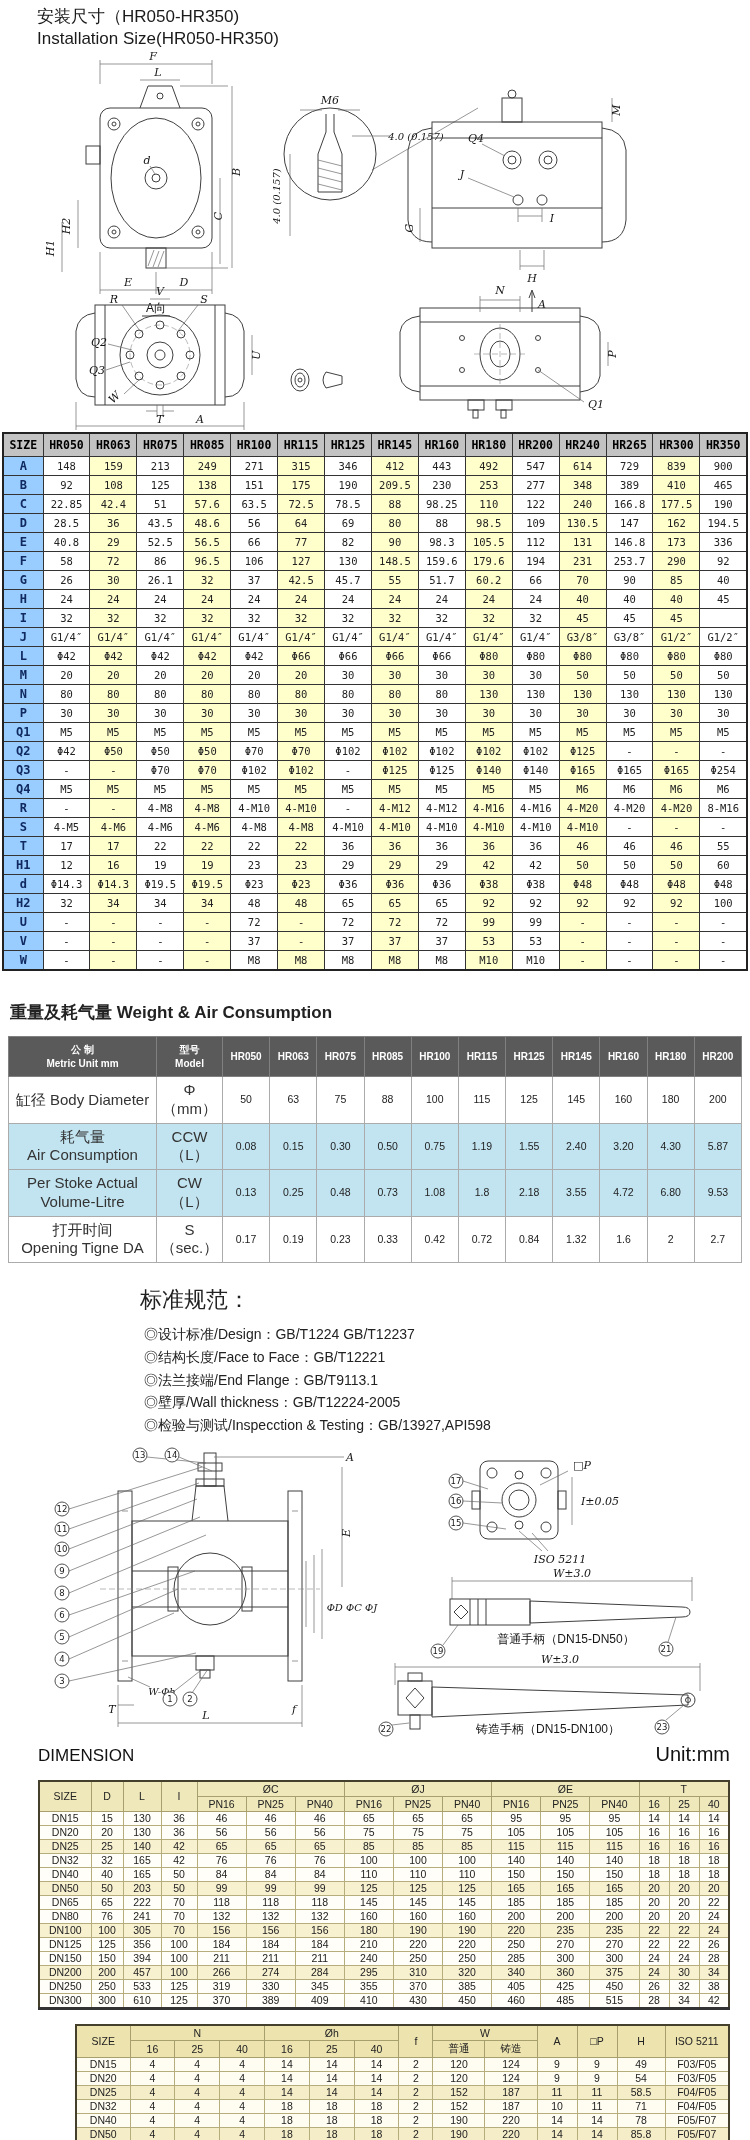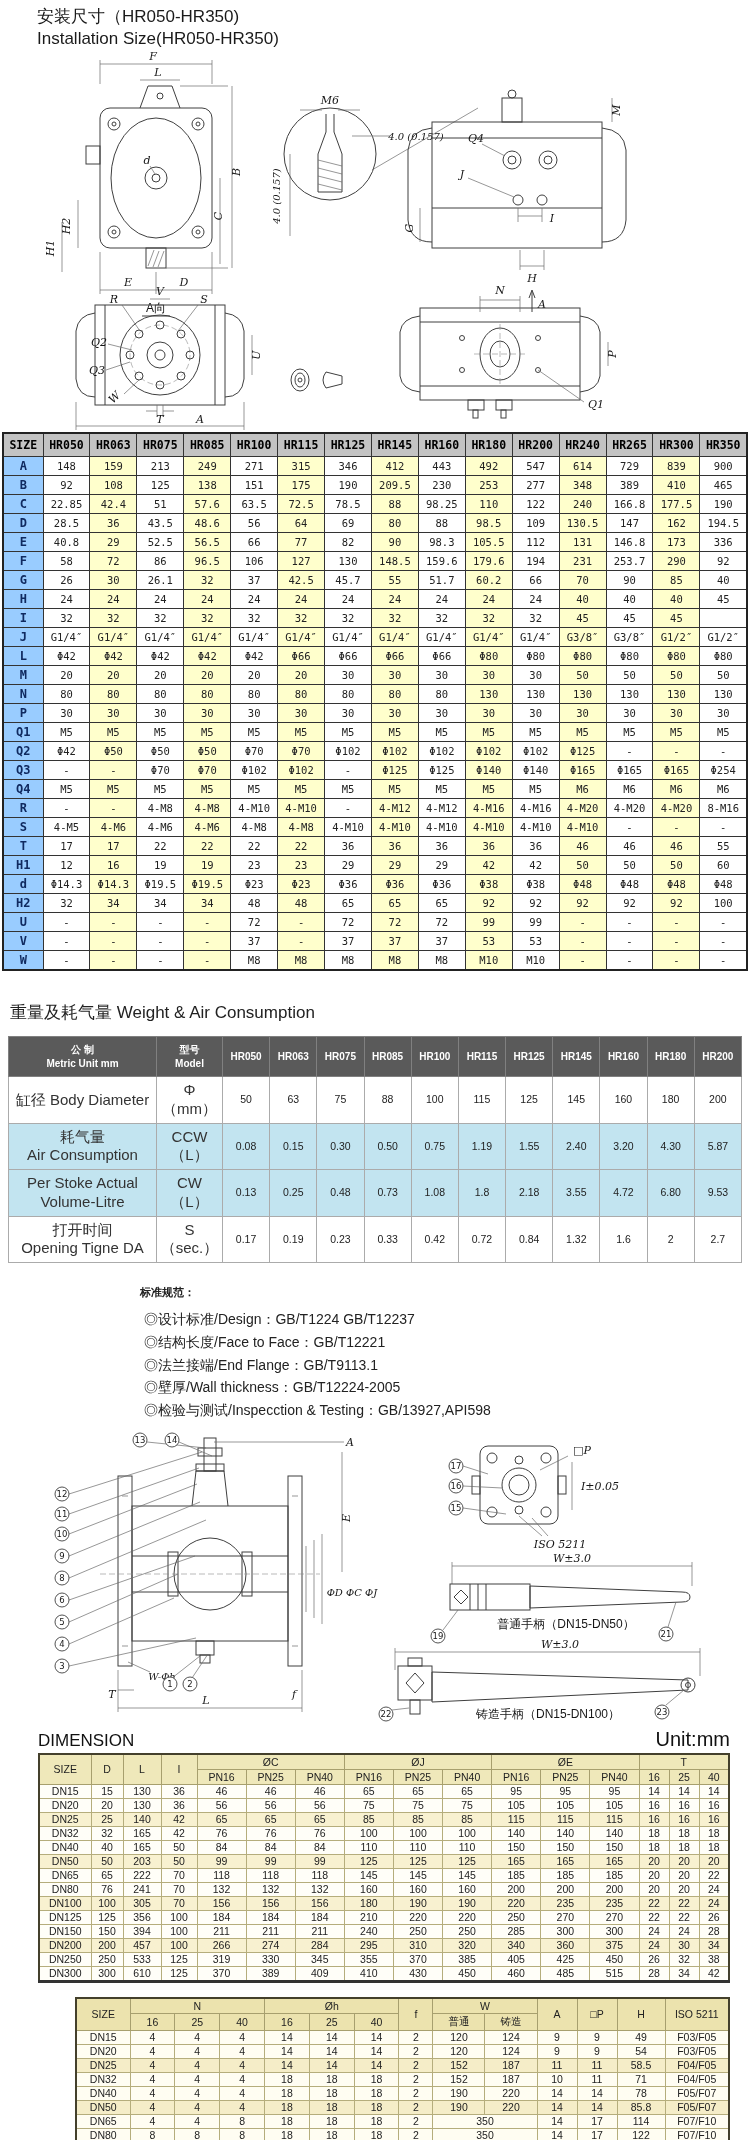--- a/index.html
+++ b/index.html
@@ -7,33 +7,33 @@
 .title-block{padding:6px 0 0 37px;font-size:17px;line-height:1.3;color:#1a1a1a}
 table{border-collapse:collapse;table-layout:fixed}
 th,td{white-space:pre-line;overflow:hidden}
 
 #size-table{width:746px;margin:0 2px;border:2px solid #222;font-family:"DejaVu Sans Mono","Liberation Mono",monospace}
 #size-table th{background:#c3c3c3;border:1px solid #333;font-size:11.5px;padding:4px 0;color:#000}
 #size-table td{border:1px solid #333;font-size:10.5px;text-align:center;padding:1px 0;height:16px;background:#fff;color:#222}
 #size-table td:first-child{background:#99ccff;font-weight:bold;font-size:12px;color:#102a60}
 #size-table td:nth-child(2n+3){background:#ffffcc}
 
-.section-title{margin:30px 0 0 10px;font-size:17px;font-weight:normal;color:#222}
+.section-title{margin:30px 0 0 10px;font-size:17px;font-weight:bold;color:#222}
 #weight-table{width:734px;margin:12px 8px 0}
 #weight-table th{background:#5a5a5a;color:#fff;font-size:10px;border:1px solid #808080;padding:6px 0;line-height:1.35;font-weight:bold}
 #weight-table td{border:1px solid #ababab;font-size:10.5px;text-align:center;padding:4px 0;line-height:1.25;color:#222}
 #weight-table td:first-child,#weight-table td:nth-child(2){font-size:15px;color:#333}
 #weight-table tbody tr:nth-child(2) td,#weight-table tbody tr:nth-child(3) td,#weight-table tbody tr:nth-child(5) td{background:#c2e4f0}
 
 .standards{margin:22px 0 0 140px}
-.std-title{font-size:11px;font-weight:bold;color:#222;margin-bottom:8px}
+.std-title{font-size:22px;font-weight:normal;color:#222;margin-bottom:8px}
 .standards ul{margin:4px;padding:0}
 .standards li{list-style:none;font-size:14px;line-height:1.62;color:#222}
 
-.dim-header{display:flex;justify-content:space-between;align-items:flex-end;width:692px;margin:6px 0 2px 38px}
+.dim-header{display:flex;justify-content:space-between;align-items:flex-end;width:692px;margin:6px 0 14px 38px}
 .dim-title{font-size:17px;color:#111}
 .dim-unit{font-size:20px;color:#111}
 #dimension-table{width:692px;margin-left:38px;border:2px solid #44402c;border-bottom:3px solid #333}
 #dimension-table th{background:#efe8ba;border:1px solid #a79f6e;font-size:10.5px;font-weight:normal;padding:1px 0;color:#222}
 #dimension-table td{border:1px solid #b5ad7c;font-size:10.5px;text-align:center;padding:0;height:13px;color:#222;background:#fffef8}
 #dimension-table tbody tr:nth-child(3n) td{background:#f8f1d0}
 #flange-table{width:655px;margin:14px 0 10px 75px;border:2px solid #44402c;border-bottom:3px solid #333}
 #flange-table th{background:#ece3ae;border:1px solid #a79f6e;font-size:10.5px;font-weight:normal;padding:1px 0;color:#222}
 #flange-table td{border:1px solid #b5ad7c;font-size:10.5px;text-align:center;padding:0;height:13px;color:#222;background:#fffdf2}
 #flange-table tbody tr:nth-child(3n) td{background:#f5edc8}

